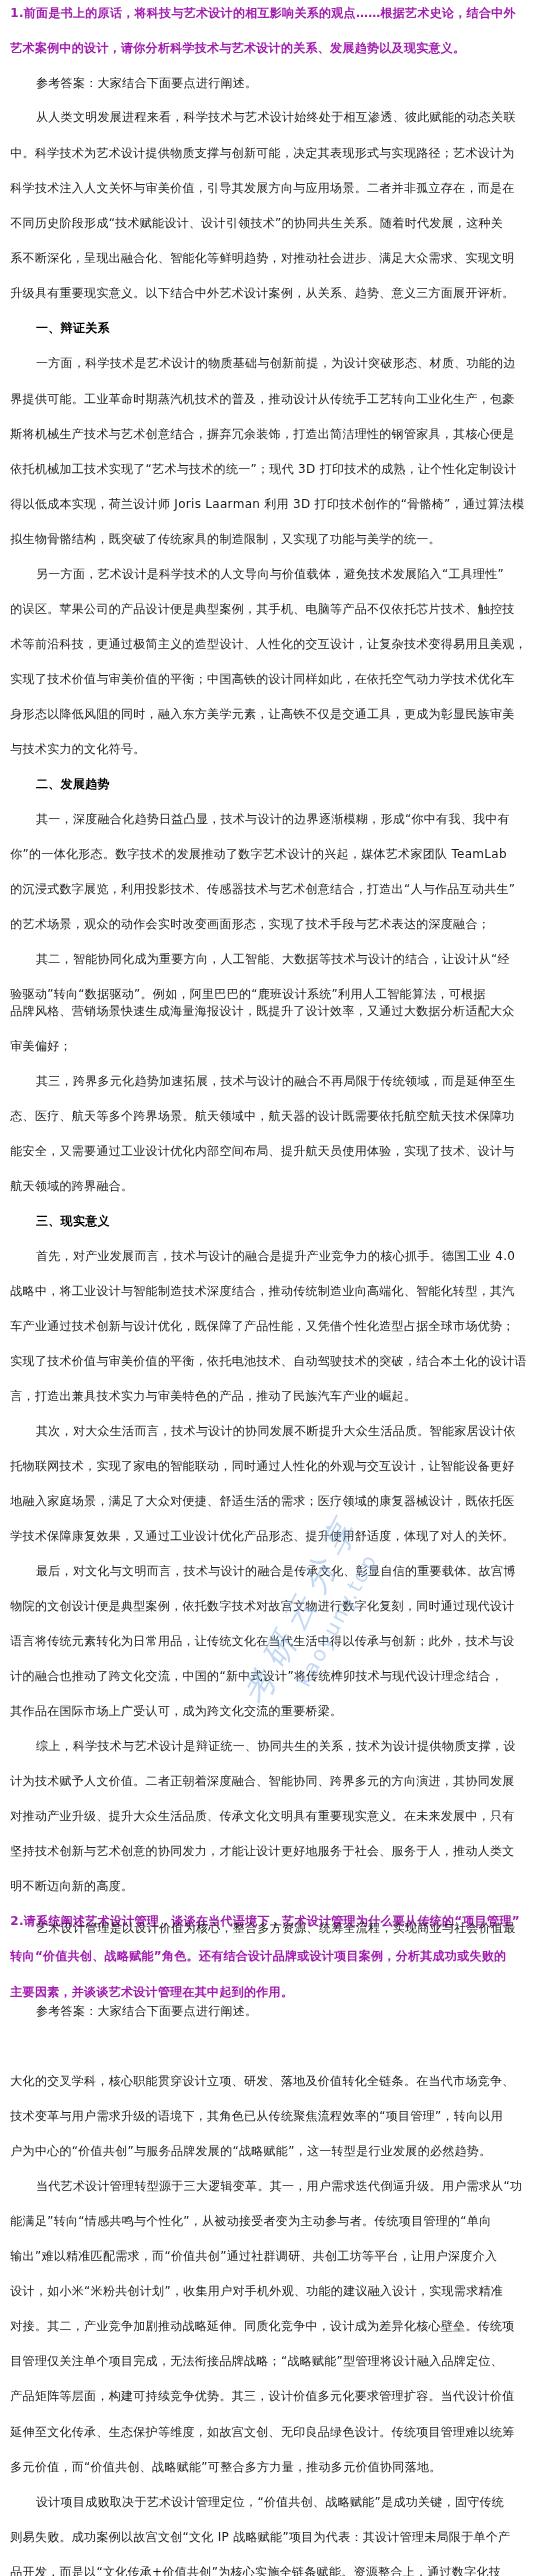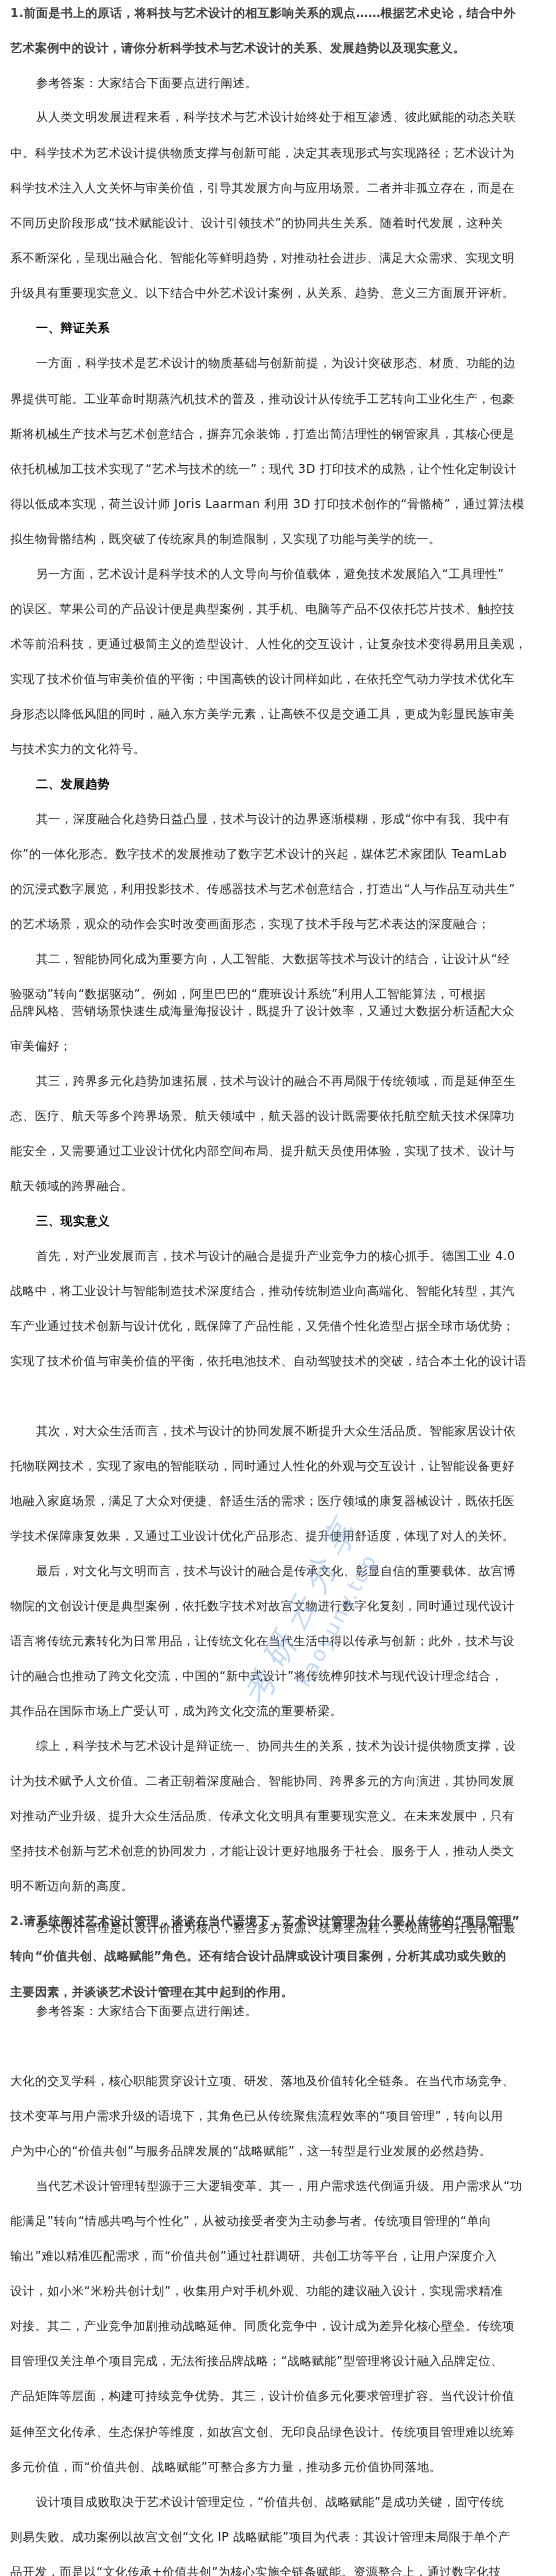--- a/index.html
+++ b/index.html
@@ -2,21 +2,21 @@
 <html style="font-size:8.2px"><head>
 <meta charset="utf-8">
 <style>
   html,body{margin:0;padding:0;background:#ffffff;}
   body{width:556px;height:3144px;position:relative;overflow:hidden;}
   #doc{position:absolute;left:0;top:0;width:556px;height:3144px;}
   .line{position:absolute;left:10.3px;white-space:nowrap;
         font-family:"DejaVu Sans","Liberation Sans",sans-serif;
         font-size:12px;line-height:17.5px;color:#1a1a1a;letter-spacing:0.3px;}
   .line.indent{left:36px;}
-  .line.bold{font-weight:bold;color:#404040;}
+  .line.bold{font-weight:bold;color:#a21caf;}
   .line.heading{font-weight:bold;color:#000;}
   #watermark{position:absolute;left:196px;top:1510px;width:216px;height:196px;pointer-events:none;}
   #watermark .wm-cn{position:absolute;left:0;top:77px;transform:rotate(-62deg);
         font-family:"DejaVu Serif",serif;font-style:italic;font-size:33px;
         color:rgba(120,170,235,0.45);letter-spacing:9.3px;white-space:nowrap;}
   #watermark .wm-url{position:absolute;left:67px;top:98px;transform:rotate(-62deg);
         font-family:"DejaVu Sans",sans-serif;font-size:20.6px;
         color:rgba(120,170,235,0.45);letter-spacing:2.1px;white-space:nowrap;}
 </style>
 </head>
@@ -56,20 +56,21 @@
     <div class="line" style="top: 1038px;">审美偏好；</div>
     <div class="line indent" style="top: 1073px;">其三，跨界多元化趋势加速拓展，技术与设计的融合不再局限于传统领域，而是延伸至生</div>
     <div class="line" style="top: 1108px;">态、医疗、航天等多个跨界场景。航天领域中，航天器的设计既需要依托航空航天技术保障功</div>
     <div class="line" style="top: 1143px;">能安全，又需要通过工业设计优化内部空间布局、提升航天员使用体验，实现了技术、设计与</div>
     <div class="line" style="top: 1178px;">航天领域的跨界融合。</div>
     <div class="line indent heading" style="top: 1213px;">三、现实意义</div>
     <div class="line indent" style="top: 1248px;">首先，对产业发展而言，技术与设计的融合是提升产业竞争力的核心抓手。德国工业 4.0</div>
     <div class="line" style="top: 1283px;">战略中，将工业设计与智能制造技术深度结合，推动传统制造业向高端化、智能化转型，其汽</div>
     <div class="line" style="top: 1318px;">车产业通过技术创新与设计优化，既保障了产品性能，又凭借个性化造型占据全球市场优势；</div>
     <div class="line" style="top: 1353px;">实现了技术价值与审美价值的平衡，依托电池技术、自动驾驶技术的突破，结合本土化的设计语</div>
+    <div class="line" style="top: 1388px;">言，打造出兼具技术实力与审美特色的产品，推动了民族汽车产业的崛起。</div>
     <div class="line indent" style="top: 1423px;">其次，对大众生活而言，技术与设计的协同发展不断提升大众生活品质。智能家居设计依</div>
     <div class="line" style="top: 1458px;">托物联网技术，实现了家电的智能联动，同时通过人性化的外观与交互设计，让智能设备更好</div>
     <div class="line" style="top: 1493px;">地融入家庭场景，满足了大众对便捷、舒适生活的需求；医疗领域的康复器械设计，既依托医</div>
     <div class="line" style="top: 1528px;">学技术保障康复效果，又通过工业设计优化产品形态、提升使用舒适度，体现了对人的关怀。</div>
     <div class="line indent" style="top: 1563px;">最后，对文化与文明而言，技术与设计的融合是传承文化、彰显自信的重要载体。故宫博</div>
     <div class="line" style="top: 1598px;">物院的文创设计便是典型案例，依托数字技术对故宫文物进行数字化复刻，同时通过现代设计</div>
     <div class="line" style="top: 1633px;">语言将传统元素转化为日常用品，让传统文化在当代生活中得以传承与创新；此外，技术与设</div>
     <div class="line" style="top: 1668px;">计的融合也推动了跨文化交流，中国的“新中式设计”将传统榫卯技术与现代设计理念结合，</div>
     <div class="line" style="top: 1703px;">其作品在国际市场上广受认可，成为跨文化交流的重要桥梁。</div>
     <div class="line indent" style="top: 1738px;">综上，科学技术与艺术设计是辩证统一、协同共生的关系，技术为设计提供物质支撑，设</div>

